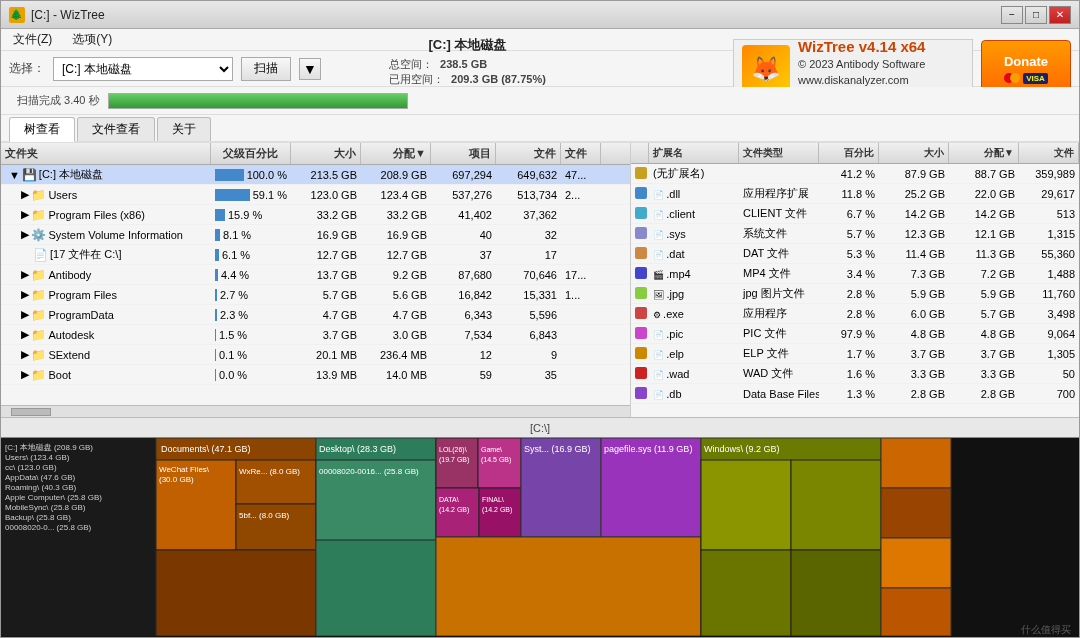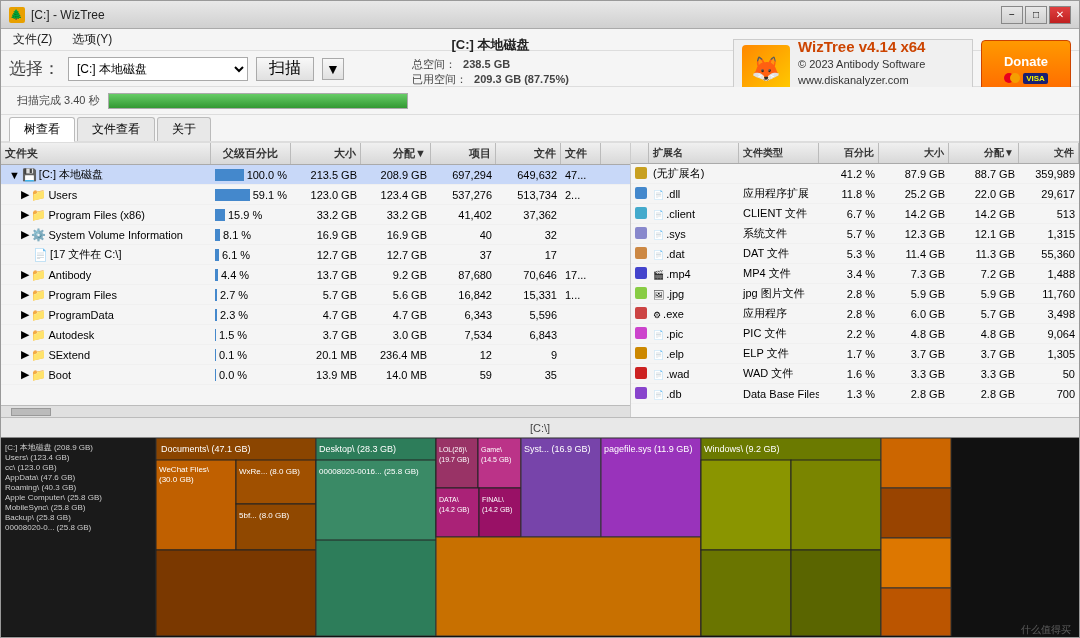--- a/index.html
+++ b/index.html
@@ -82,37 +82,37 @@
     .toolbar {
       background: #f5f5f5;
       border-bottom: 1px solid #ddd;
       padding: 4px 8px;
       display: flex;
       align-items: center;
       gap: 8px;
       height: 36px;
     }
     .toolbar-label {
-      font-size: 17px;
+      font-size: 12px;
       color: #444;
     }
     .drive-select {
       width: 180px;
       height: 24px;
       border: 1px solid #aaa;
       background: white;
       font-size: 12px;
       padding: 2px 4px;
     }
     .scan-btn {
       height: 24px;
       padding: 0 12px;
       background: linear-gradient(to bottom, #f8f8f8, #e0e0e0);
       border: 1px solid #aaa;
-      font-size: 16px;
+      font-size: 12px;
       cursor: pointer;
     }
     .filter-icon {
       width: 22px;
       height: 22px;
       border: 1px solid #aaa;
       background: linear-gradient(to bottom, #f8f8f8, #e0e0e0);
       display: flex;
       align-items: center;
       justify-content: center;
@@ -799,21 +799,21 @@
           <div class="ecell ecell-alloc">5.7 GB</div>
           <div class="ecell ecell-files">3,498</div>
         </div>
 
         <div class="ext-row">
           <div class="ecell ecell-color"><span class="color-dot" style="background:#cc44cc;"></span></div>
           <div class="ecell ecell-ext">
             <span style="font-size:9px;margin-right:2px;">📄</span>.pic
           </div>
           <div class="ecell ecell-type">PIC 文件</div>
-          <div class="ecell ecell-pct">2.2 %</div>
+          <div class="ecell ecell-pct">97.9 %</div>
           <div class="ecell ecell-size">4.8 GB</div>
           <div class="ecell ecell-alloc">4.8 GB</div>
           <div class="ecell ecell-files">9,064</div>
         </div>
 
         <div class="ext-row">
           <div class="ecell ecell-color"><span class="color-dot" style="background:#cc8800;"></span></div>
           <div class="ecell ecell-ext">
             <span style="font-size:9px;margin-right:2px;">📄</span>.elp
           </div>

